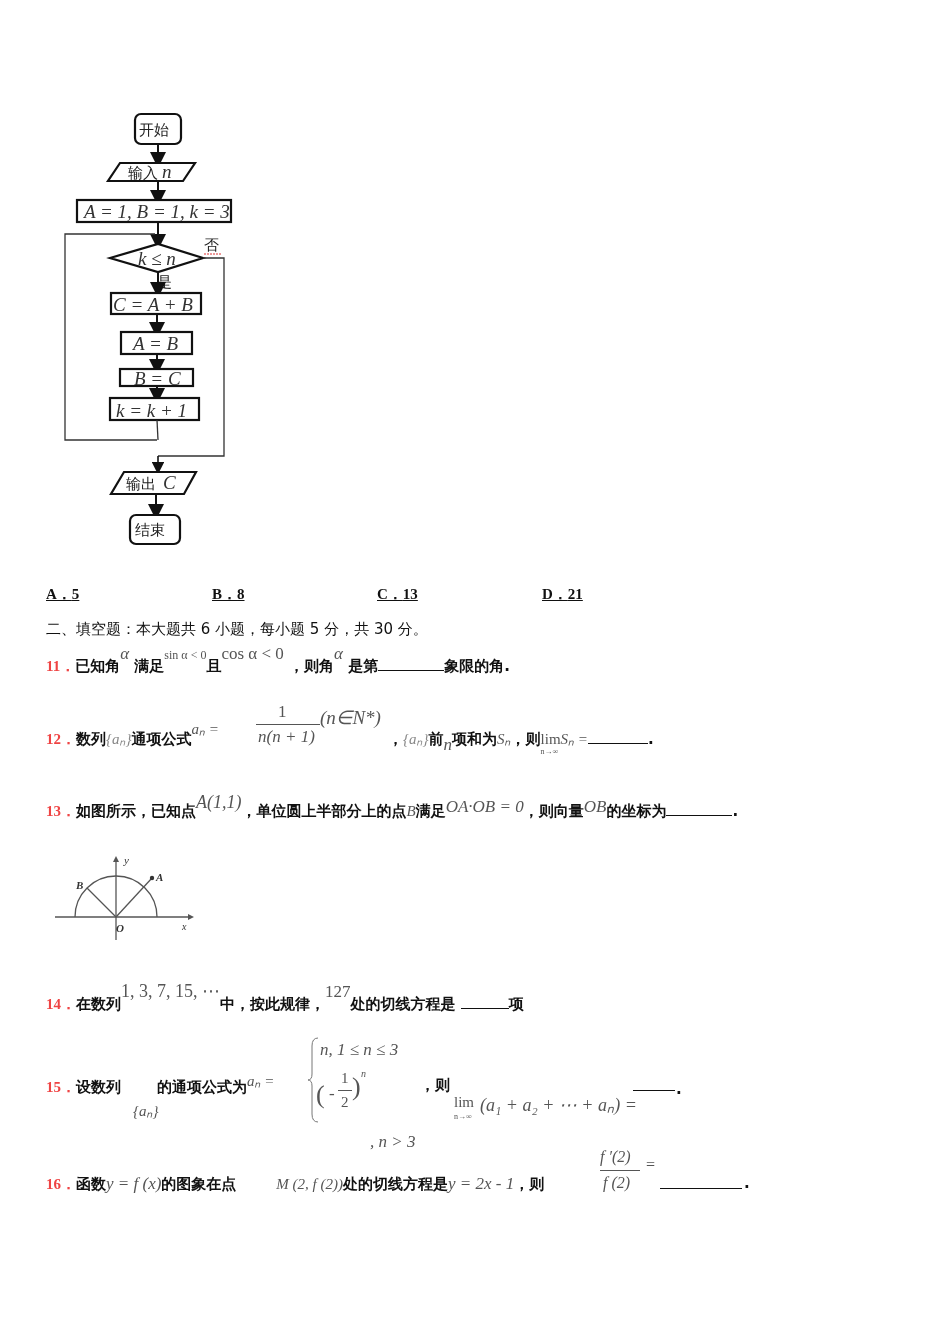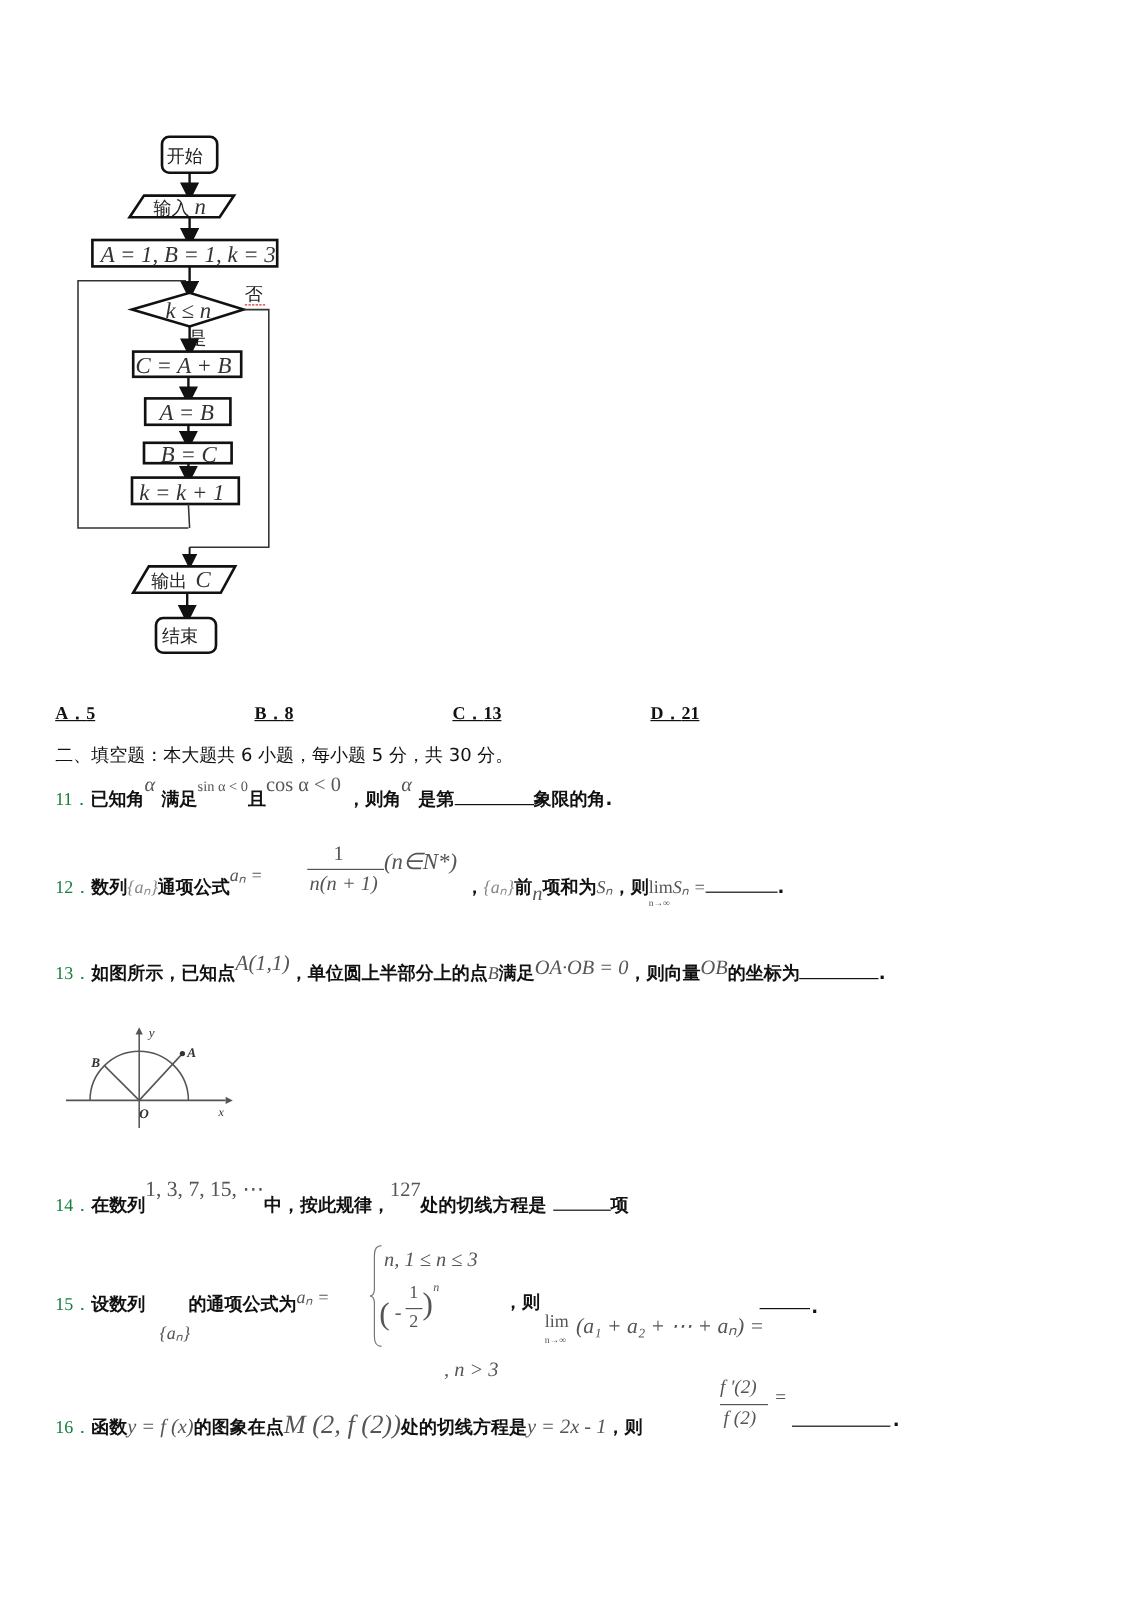--- a/index.html
+++ b/index.html
@@ -1,20 +1,20 @@
 <!DOCTYPE html>
 <html><head>
 <meta charset="utf-8">
 <style>
   html, body { margin: 0; padding: 0; background: #ffffff; }
   body { width: 950px; height: 1344px; position: relative; overflow: hidden;
          font-family: "DejaVu Sans", sans-serif; color: #111; }
   .abs { position: absolute; }
   .q { position: absolute; font-size: 15px; font-weight: bold; white-space: nowrap; }
-  .qnum { font-weight: normal; font-family: "Liberation Serif", serif; color: #15803d; }
+  .qnum { font-weight: bold; font-family: "Liberation Serif", serif; color: #ef4444; }
   .m { font-family: "Liberation Serif", serif; font-weight: normal; color: #555; font-style: italic; }
   .mu { font-family: "Liberation Serif", serif; font-weight: normal; color: #555; }
   .blank { display: inline-block; border-bottom: 1.5px solid #111; height: 14px; vertical-align: baseline; }
   .opt { position: absolute; top: 585px; font-family: "Liberation Serif", serif; font-weight: bold; font-size: 15px; text-decoration: underline; }
   .fc-text { font-family: "Liberation Serif", serif; font-style: italic; font-size: 19px; fill: #333; }
   .fc-cn { font-family: "DejaVu Sans", sans-serif; font-size: 15px; fill: #222; }
 </style>
 </head>
 <body>
 
@@ -162,20 +162,20 @@
 <div class="abs m" style="left:361px;top:1068px;font-size:10px;">n</div>
 <div class="abs m" style="left:370px;top:1084px;font-size:17px;margin-top:48px;">, n &gt; 3</div>
 <div class="q" style="left:420px;top:1076px;">，则</div>
 <div class="abs mu" style="left:454px;top:1094px;font-size:15px;">lim</div>
 <div class="abs mu" style="left:454px;top:1112px;font-size:8px;">n→∞</div>
 <div class="abs m" style="left:480px;top:1092px;font-size:18px;">(a₁ + a₂ + ⋯ + aₙ) =</div>
 <div class="abs" style="left:633px;top:1090px;width:42px;border-top:1.5px solid #111;"></div>
 <div class="abs" style="left:676px;top:1080px;font-size:15px;font-weight:bold;">.</div>
 
 <div class="q" style="left:46px;top:1174px;">
-  <span class="qnum">16．</span><span>函数</span><span class="m" style="font-size:17px;">y = f (x)</span><span>的图象在点</span><span class="m" style="font-size:22px;">M (2, f (2))</span><span>处的切线方程是</span><span class="m" style="font-size:17px;">y = 2x - 1</span><span>，则</span>
+  <span class="qnum">16．</span><span>函数</span><span class="m" style="font-size:17px;">y = f (x)</span><span>的图象在点</span><span class="m" style="font-size:15px;margin-left:40px;">M (2, f (2))</span><span>处的切线方程是</span><span class="m" style="font-size:17px;">y = 2x - 1</span><span>，则</span>
 </div>
 <div class="abs m" style="left:600px;top:1148px;font-size:16px;">f ′(2)</div>
 <div class="abs" style="left:600px;top:1170px;width:40px;border-top:1px solid #555;"></div>
 <div class="abs m" style="left:603px;top:1174px;font-size:16px;">f (2)</div>
 <div class="abs mu" style="left:646px;top:1156px;font-size:16px;">=</div>
 <div class="abs" style="left:660px;top:1188px;width:82px;border-top:1.5px solid #111;"></div>
 <div class="abs" style="left:744px;top:1174px;font-size:15px;font-weight:bold;">.</div>
 
 </body></html>

